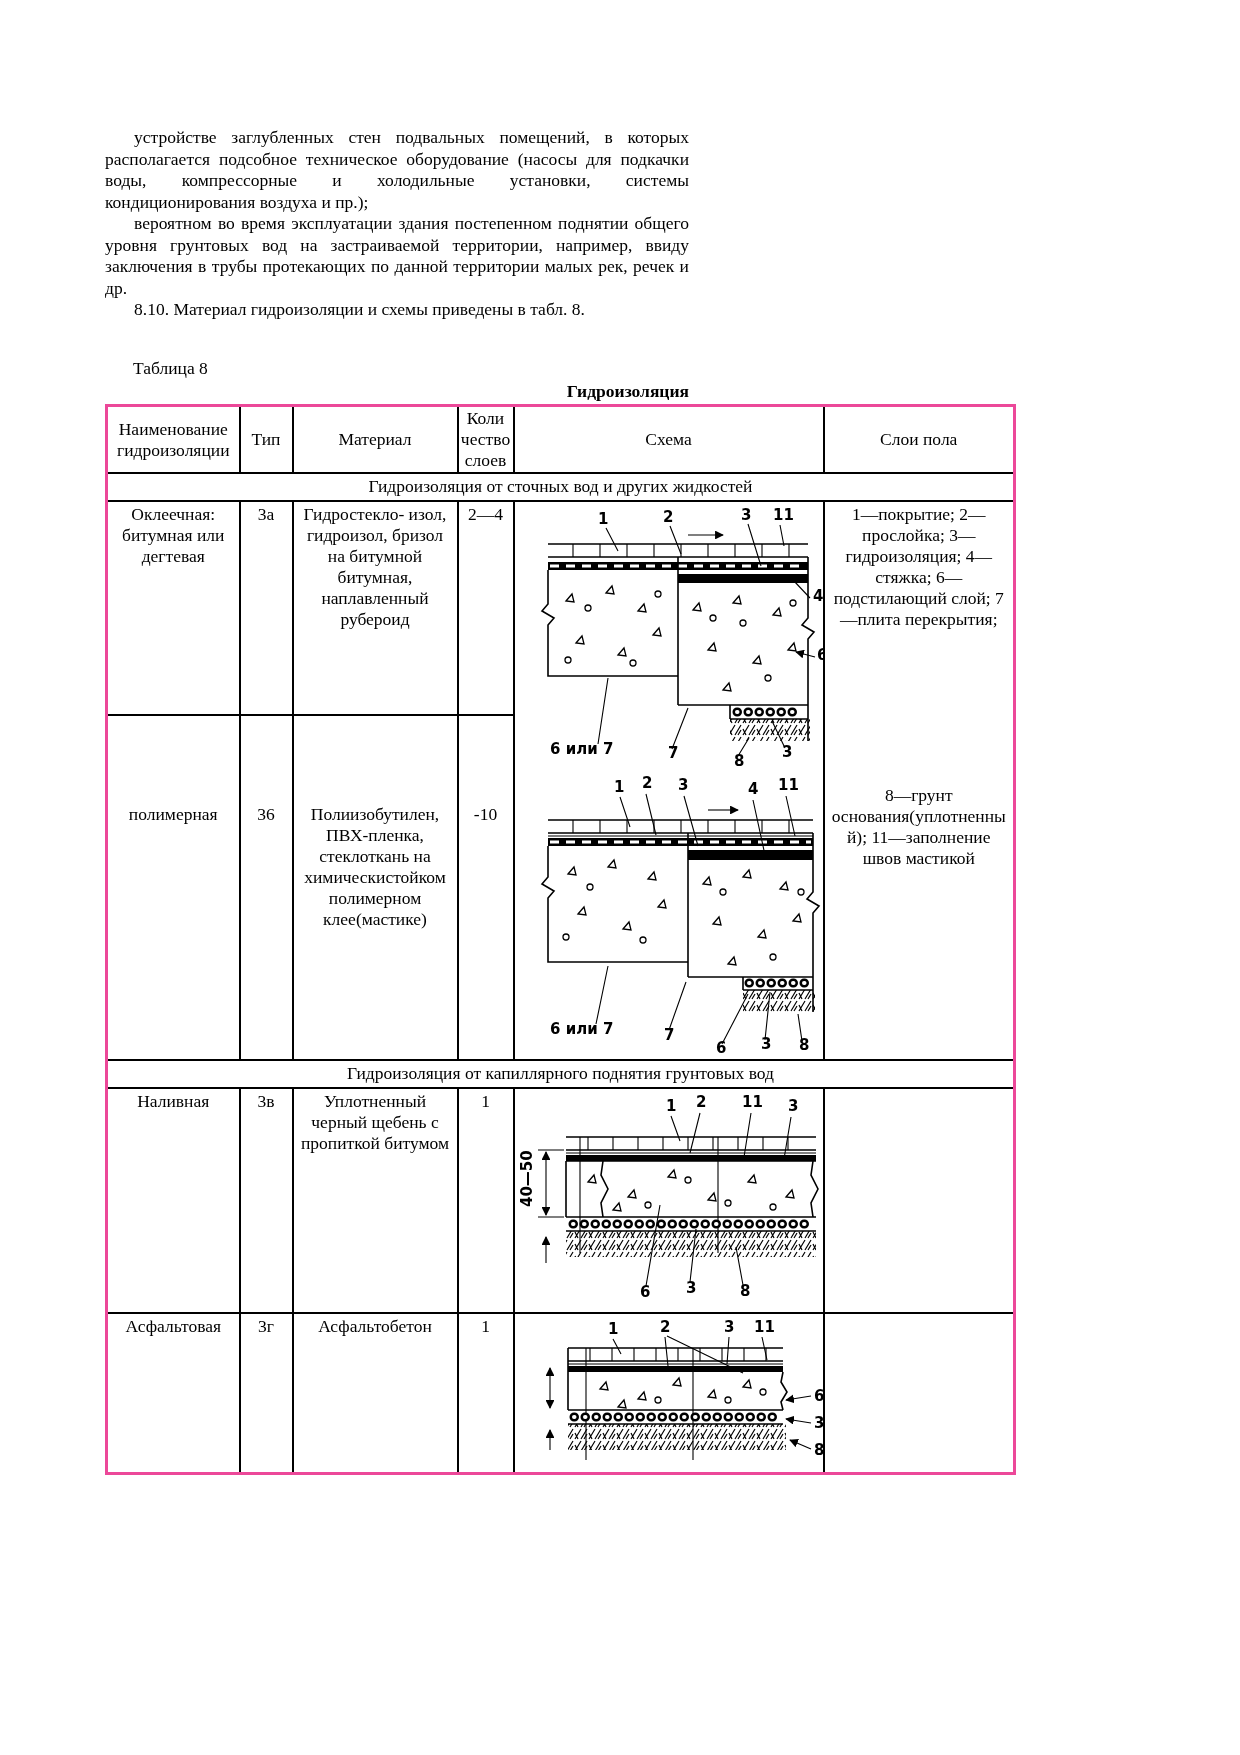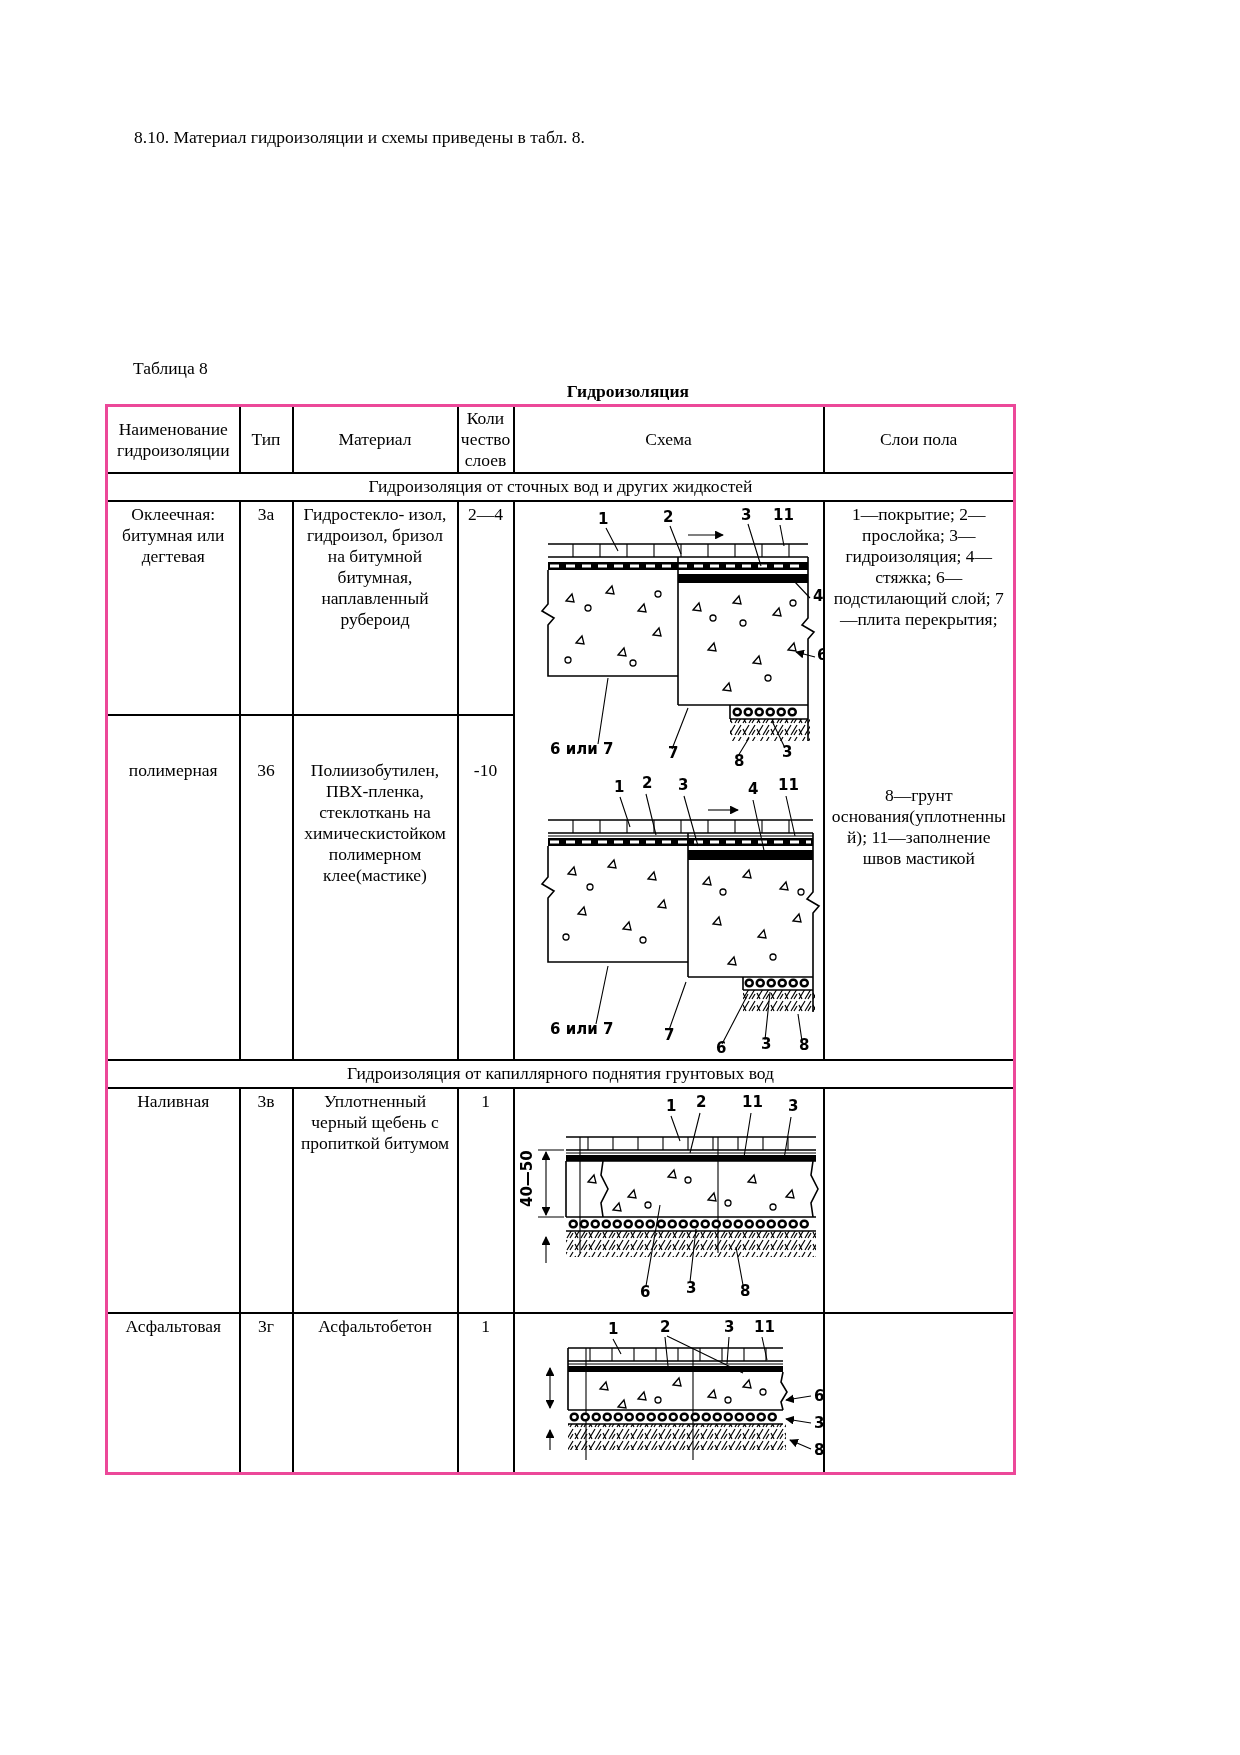--- a/index.html
+++ b/index.html
@@ -29,21 +29,21 @@
     border:2px solid #000; font-size:17.5px; line-height:21px;
     text-align:center; vertical-align:top; padding:2px 3px;
     overflow:hidden;
   }
   tr.hdr td { vertical-align:middle; height:60px; padding:1px 2px; }
   td.section { border-bottom-style:hidden; height:22px; padding:0 2px; }
   tr.r1 { height:212px; }
   tr.r2 { height:342px; }
   tr.r3 { height:222px; }
   tr.r4 { height:159px; }
-  tr.r2 td.off { padding-top:44px; }
+  tr.r2 td.off { padding-top:88px; }
   td.schemecell { padding:0; vertical-align:top; }
   td.floorcell { vertical-align:top; overflow-wrap:break-word; }
   .floor2 { margin-top:155px; }
 
   svg.dg { display:block; margin:4px auto 0; }
   .dg text { font-family:"DejaVu Sans", sans-serif; font-size:15px; font-weight:bold; fill:#000; }
   .dg .ol   { stroke:#000; stroke-width:1.6; fill:none; }
   .dg .thin { stroke:#000; stroke-width:1.1; fill:none; }
 </style>
 </head>
@@ -62,20 +62,22 @@
       </g>
     <g id="agg2">
         <circle r="3" fill="#fff" stroke="#000" stroke-width="1.3"></circle>
       </g>
   </defs>
 </svg>
 
 <div class="page">
 
   <div class="body-text">
+    <p>устройстве заглубленных стен подвальных помещений, в которых располагается подсобное техническое оборудование (насосы для подкачки воды, компрессорные и холодильные установки, системы кондиционирования воздуха и пр.);</p>
+    <p>вероятном во время эксплуатации здания постепенном поднятии общего уровня грунтовых вод на застраиваемой территории, например, ввиду заключения в трубы протекающих по данной территории малых рек, речек и др.</p>
     <p>8.10. Материал гидроизоляции и схемы приведены в табл. 8.</p>
   </div>
 
   <div class="table-label">Таблица 8</div>
   <div class="table-title">Гидроизоляция</div>
 
   <table class="wtable">
     <colgroup>
       <col style="width:133px">
         <col style="width:53px">

